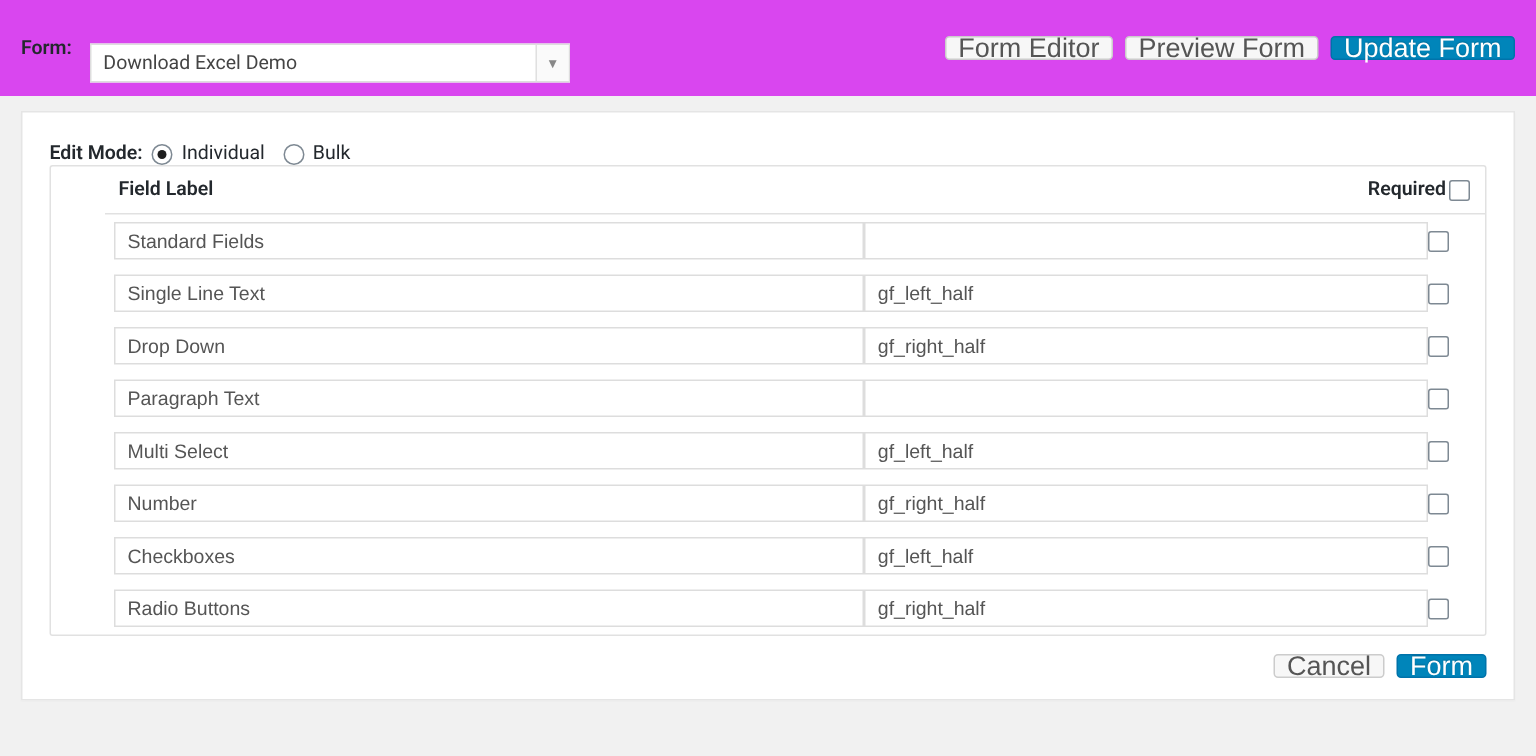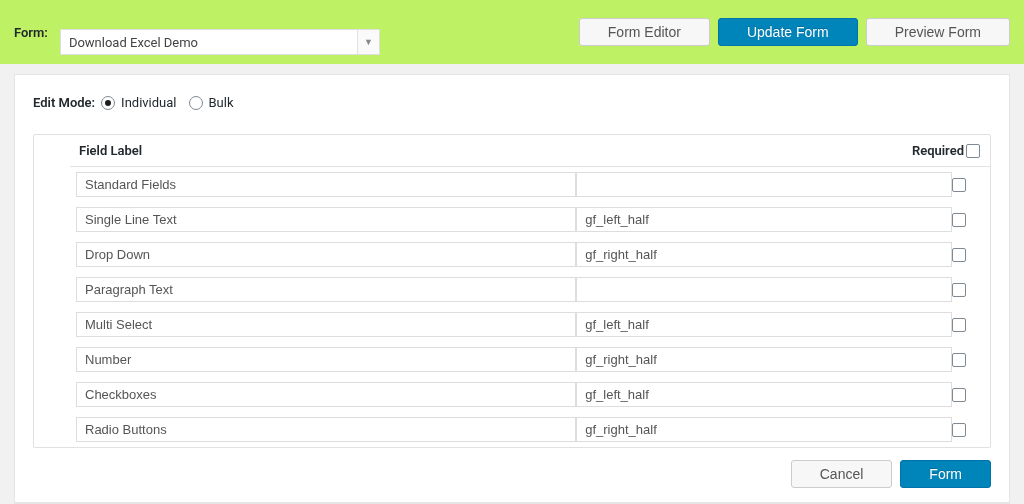--- a/index.html
+++ b/index.html
@@ -9,21 +9,21 @@
       background: #f1f1f1;
       color: #23282d;
       width: 1024px;
       height: 504px;
       overflow: hidden;
     }
     .topbar {
       display: flex;
       align-items: center;
       padding: 9px 14px;
-      background: #bef264;
+      background: #d946ef;
       gap: 8px;
     }
     .form-label {
       font-weight: 600;
       font-size: 13px;
       margin-right: 4px;
     }
     .form-select {
       width: 320px;
       height: 26px;
@@ -43,27 +43,27 @@
       border-left: 1px solid #e0e0e0;
       display: flex;
       align-items: center;
       justify-content: center;
       background: #fafafa;
       color: #888;
       font-size: 9px;
     }
     .spacer { flex: 1; }
     .btn {
-      height: 28px;
-      padding: 0 28px;
+      height: 16px;
+      padding: 0 8px;
       border: 1px solid #ccc;
       background: #f7f7f7;
       color: #555;
       border-radius: 3px;
-      font-size: 14px;
+      font-size: 18px;
       cursor: pointer;
       display: inline-flex;
       align-items: center;
     }
     .btn-primary {
       background: #0085ba;
       border-color: #0073aa;
       color: #fff;
       text-shadow: 0 -1px 1px rgba(0,0,0,.2);
     }
@@ -71,21 +71,21 @@
       margin: 10px 14px;
       background: #fff;
       border: 1px solid #e5e5e5;
       box-shadow: 0 1px 1px rgba(0,0,0,.04);
       padding: 20px 18px 14px 18px;
     }
     .edit-mode {
       display: flex;
       align-items: center;
       gap: 6px;
-      margin-bottom: 24px;
+      margin-bottom: 0;
       font-size: 13px;
     }
     .edit-mode .lbl { font-weight: 600; font-size: 13px; }
     .radio {
       width: 14px;
       height: 14px;
       border: 1px solid #7e8993;
       border-radius: 50%;
       display: inline-flex;
       align-items: center;
@@ -155,22 +155,22 @@
 <body>
 
 <div class="topbar">
   <span class="form-label">Form:</span>
   <div class="form-select">
     <span>Download Excel Demo</span>
     <div class="chev">▼</div>
   </div>
   <div class="spacer"></div>
   <button class="btn">Form Editor</button>
+  <button class="btn">Preview Form</button>
   <button class="btn btn-primary">Update Form</button>
-  <button class="btn">Preview Form</button>
 </div>
 
 <div class="panel">
 
   <div class="edit-mode">
     <span class="lbl">Edit Mode:</span>
     <span class="radio checked"></span>
     <span>Individual</span>
     <span class="radio" style="margin-left:6px"></span>
     <span>Bulk</span>

